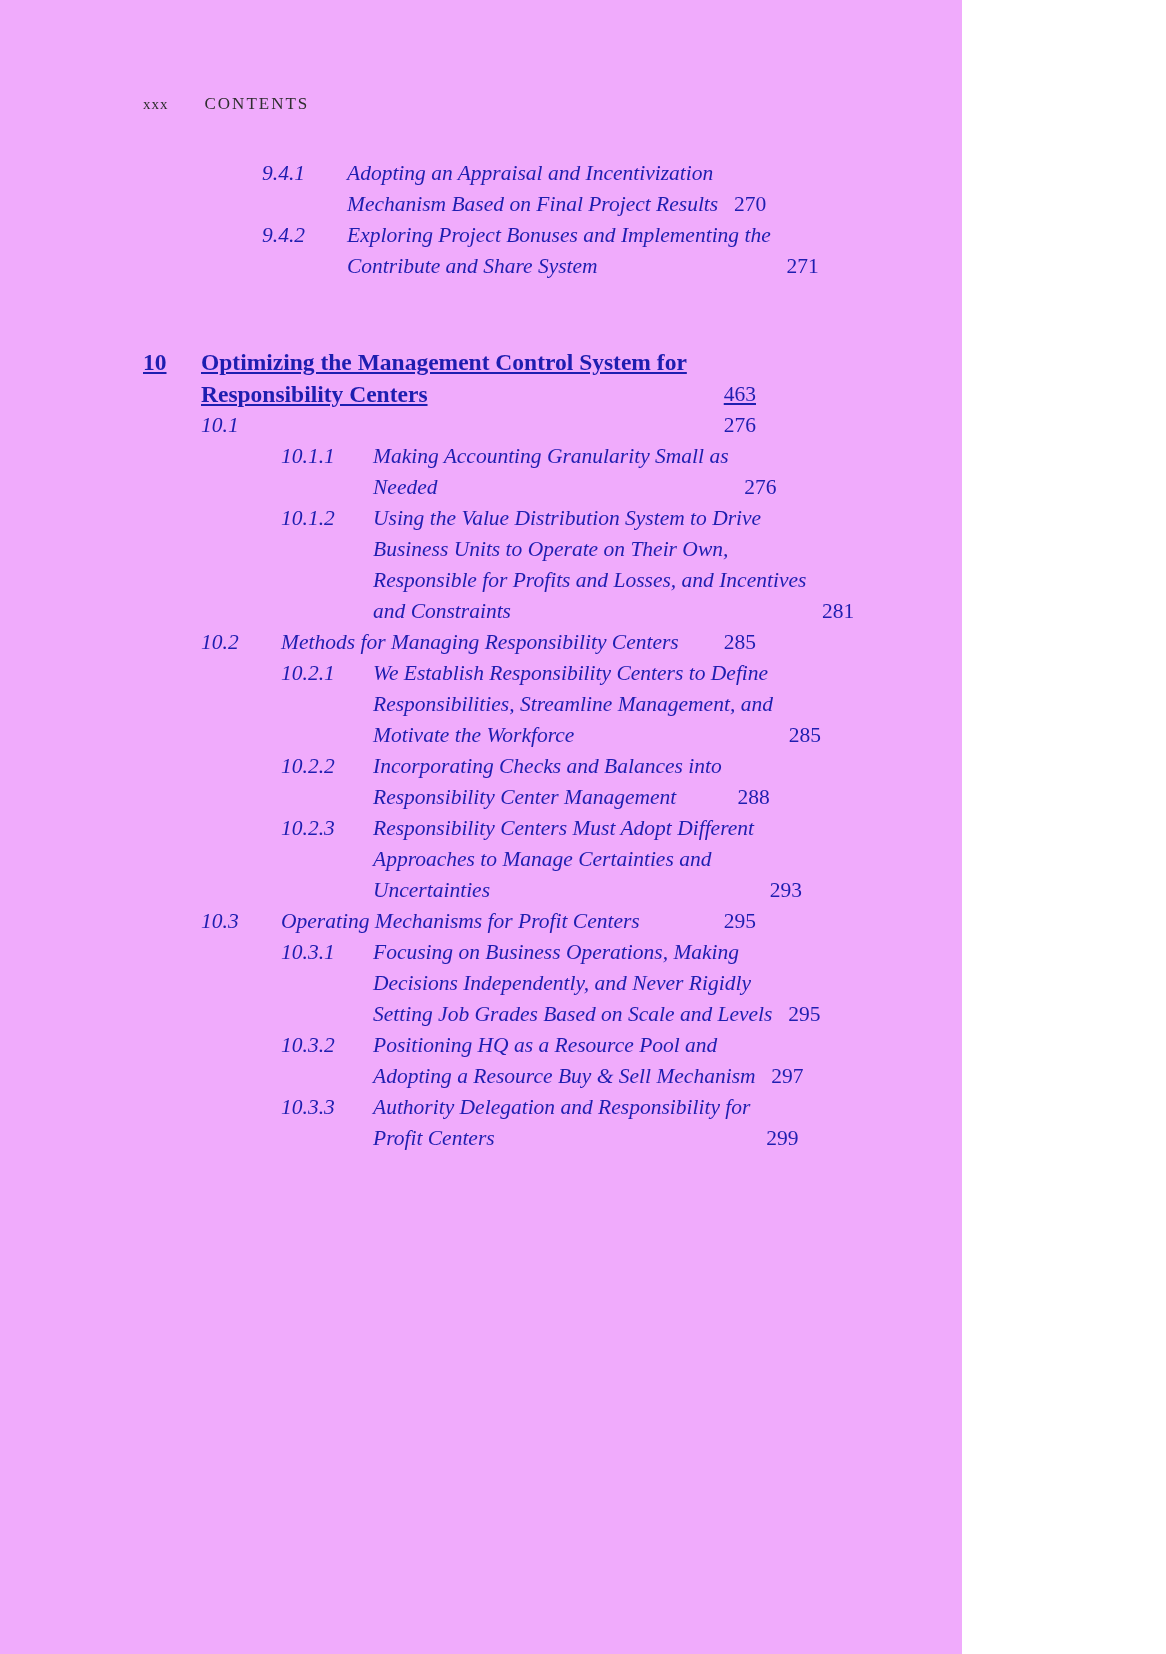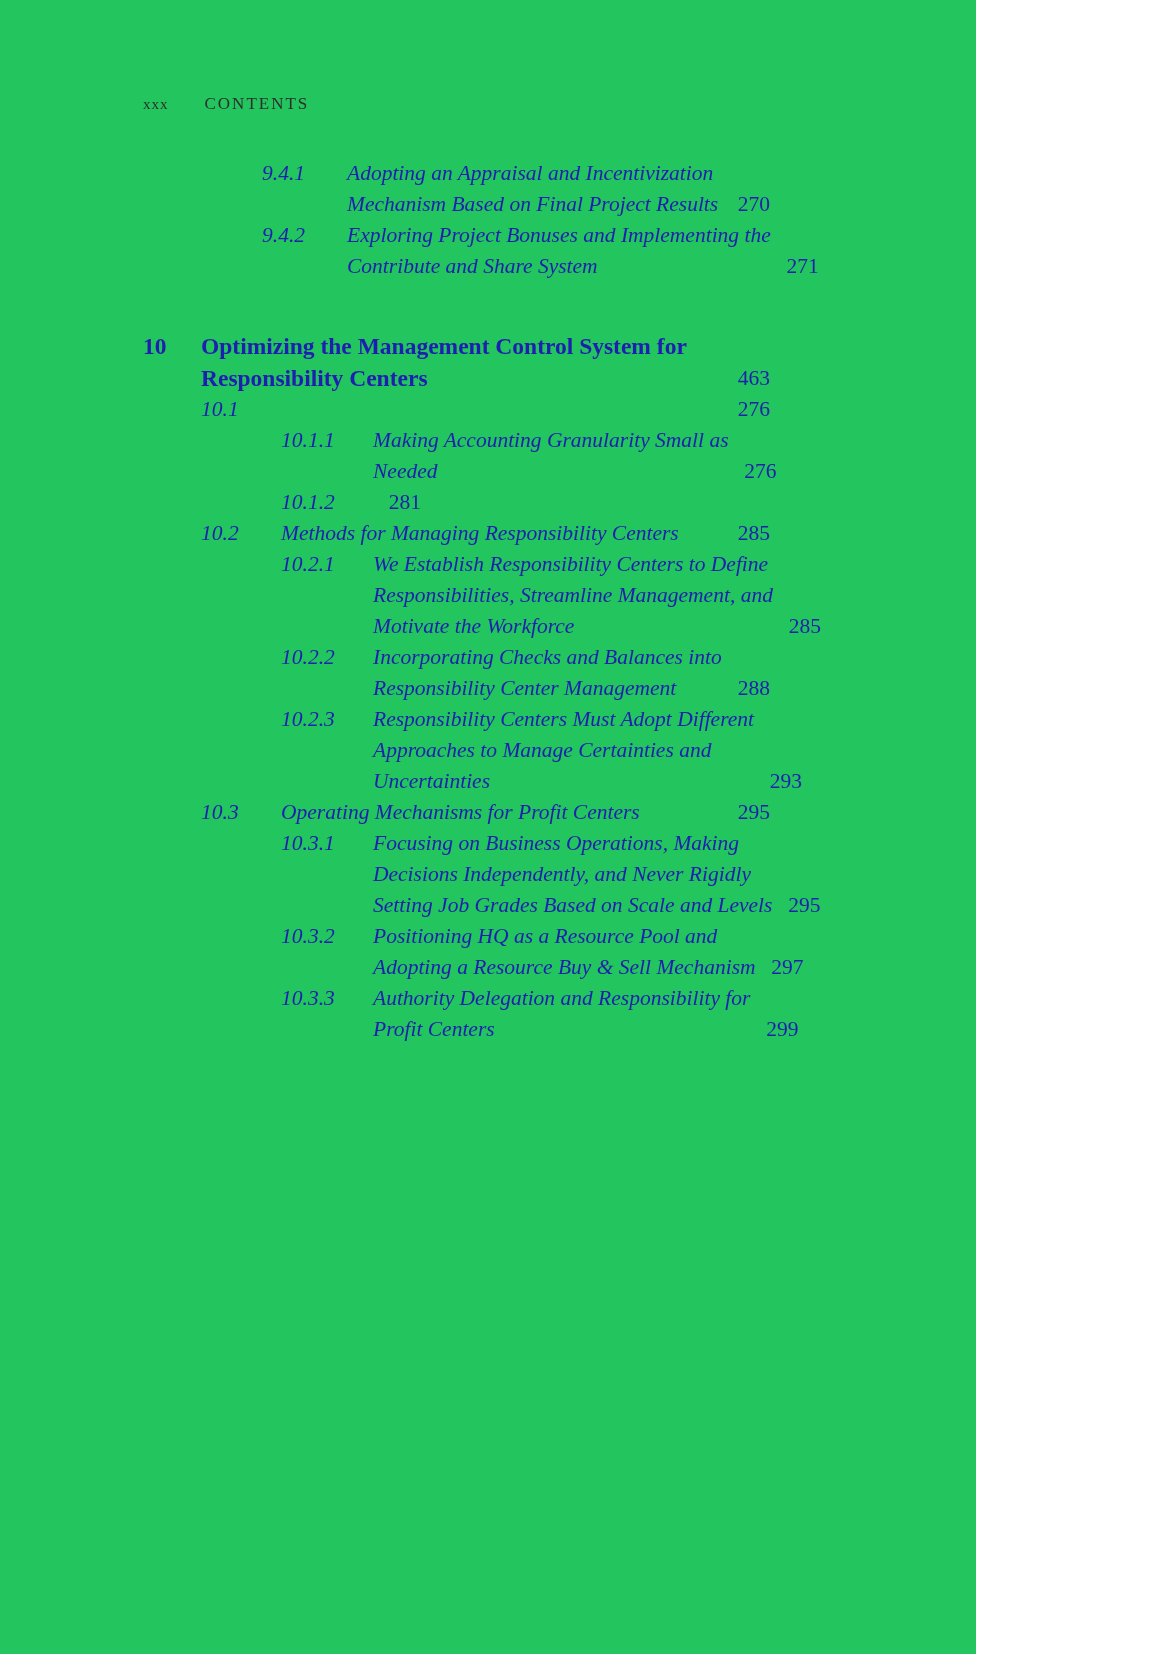--- a/index.html
+++ b/index.html
@@ -4,25 +4,24 @@
 <style>
   html, body {
     margin: 0;
     padding: 0;
     background: #ffffff;
   }
   .page {
     position: relative;
     width: 962px;
     height: 1654px;
-    background: #22c55e;
+    background: #f0abfc;
     overflow: hidden;
     font-family: "Liberation Serif", "DejaVu Serif", serif;
     color: var(--ink, #1e1eb0);
-    padding-left: 14px;
   }
   .running-header {
     position: absolute;
     top: 94px;
     left: 143px;
     color: #2e2e2e;
     font-size: 17px;
     font-style: normal;
     letter-spacing: 1.5px;
   }
@@ -63,22 +62,23 @@
     text-align: right;
     align-self: flex-end;
     font-style: normal;
   }
   
   .level-chapter {
     font-style: normal;
     font-weight: bold;
     font-size: 23.5px;
     line-height: 32px;
-    margin-top: 48px;
+    margin-top: 64px;
     padding-left: 143px;
+    text-decoration: underline;
   }
   .level-chapter .num { width: 58px; }
   .level-chapter .pg {
     font-weight: normal;
     font-size: 21.5px;
   }
   
   .level-section { padding-left: 201px; justify-content: space-between; }
   .level-section .num { width: 80px; }
   
@@ -116,20 +116,21 @@
     <span class="num">10.1</span>
     <span class="pg">276</span>
   </div>
       <div class="toc-entry level-subsection">
     <span class="num">10.1.1</span>
     <span class="title">Making Accounting Granularity Small as<br>Needed</span>
     <span class="pg">276</span>
   </div>
       <div class="toc-entry level-subsection">
     <span class="num">10.1.2</span>
+    <span class="title">Using the Value Distribution System to Drive<br>Business Units to Operate on Their Own,<br>Responsible for Profits and Losses, and Incentives<br>and Constraints</span>
     <span class="pg">281</span>
   </div>
       <div class="toc-entry level-section">
     <span class="num">10.2</span>
     <span class="title">Methods for Managing Responsibility Centers</span>
     <span class="pg">285</span>
   </div>
       <div class="toc-entry level-subsection">
     <span class="num">10.2.1</span>
     <span class="title">We Establish Responsibility Centers to Define<br>Responsibilities, Streamline Management, and<br>Motivate the Workforce</span>

